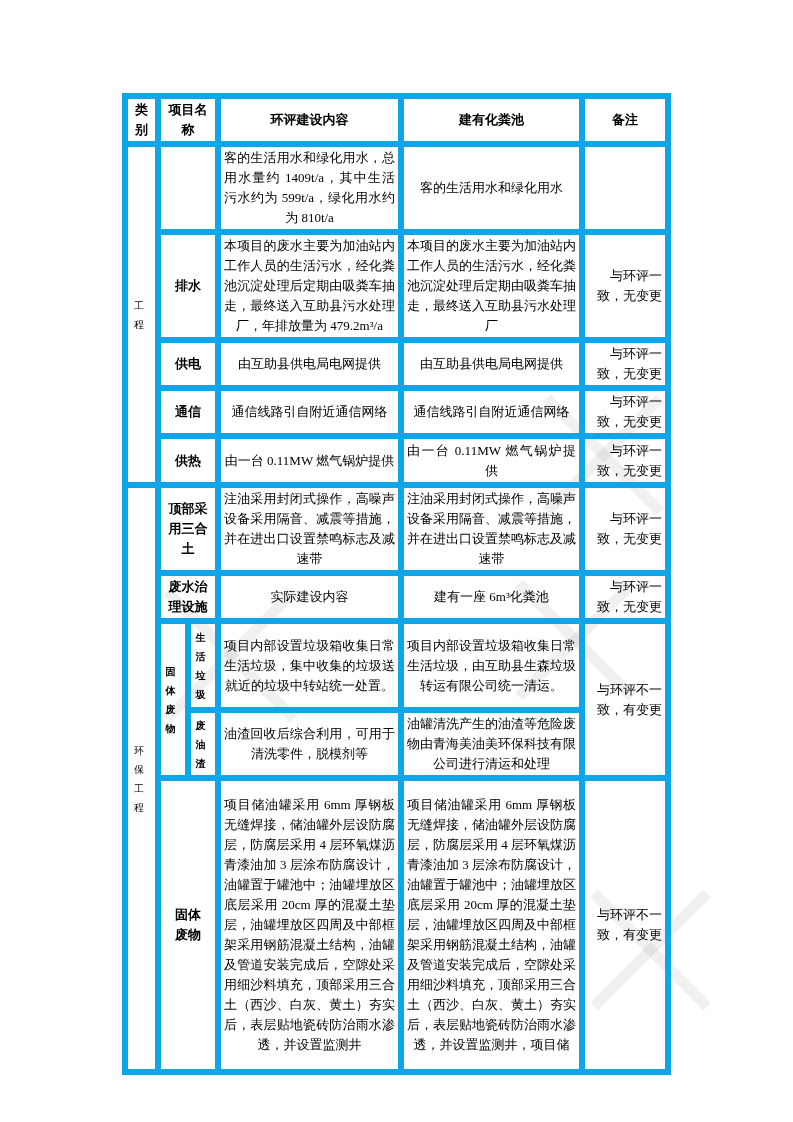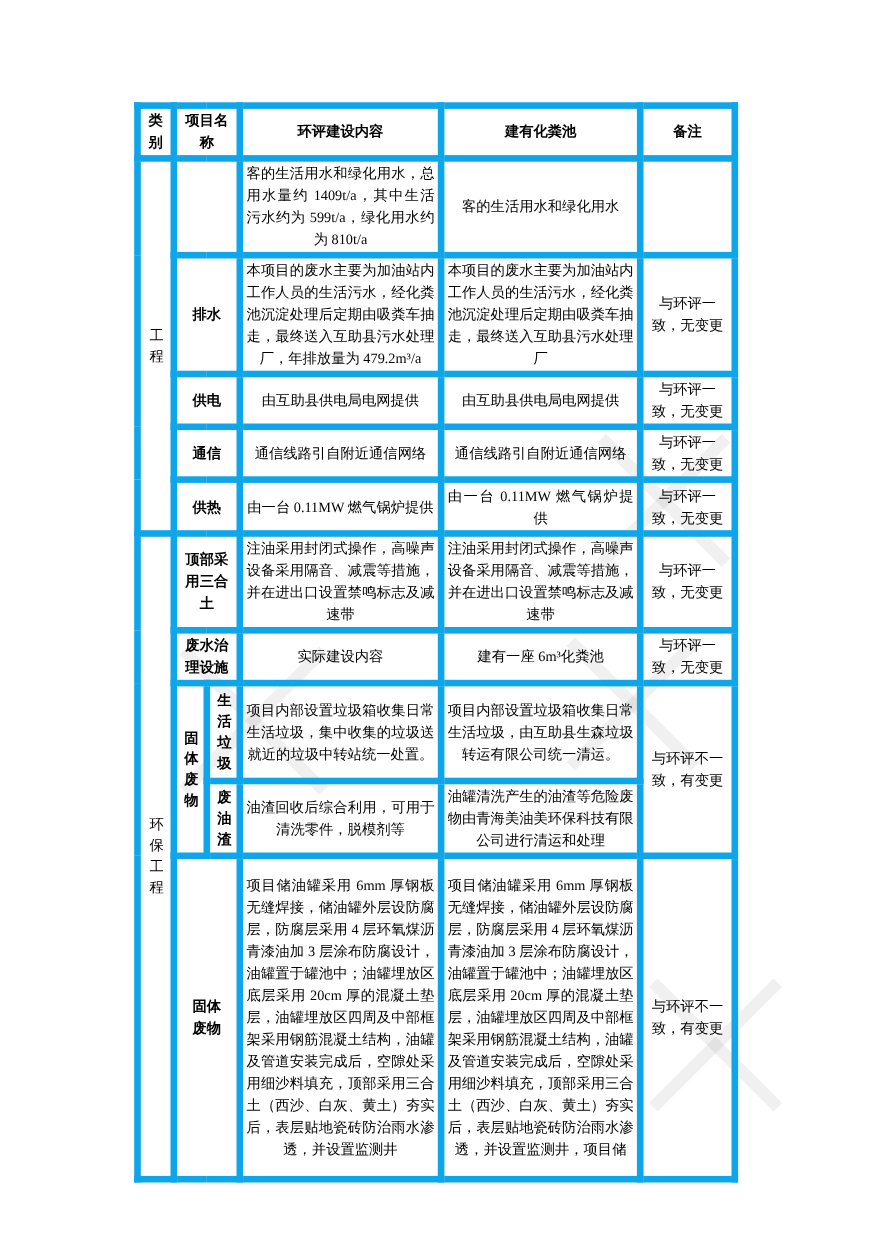--- a/index.html
+++ b/index.html
@@ -39,30 +39,30 @@
     line-height:21px;
     padding:1px 1px;
   }
   .cat{text-align:center;padding:2px 0;}
   .top{vertical-align:top;}
   .vert{
     display:inline-block;
     width:15px;
     word-break:break-all;
     line-height:19px;
-    text-align:right;
-    font-size:13px;
+    text-align:left;
+    font-size:10px;
   }
   .name{text-align:center;padding:1px 1px;font-weight:bold;}
   .para{
     text-align:justify;
     text-align-last:center;
   }
   .remark{
-    text-align:center;
+    text-align:right;
     line-height:19px;
   }
 </style>
 </head>
 <body>
 
 <div class="page">
 
   <div class="wm" style="left:598px;top:375px;width:11px;height:160px;transform:rotate(45deg);"></div>
   <div class="wm" style="left:598px;top:375px;width:11px;height:160px;transform:rotate(-45deg);"></div>

